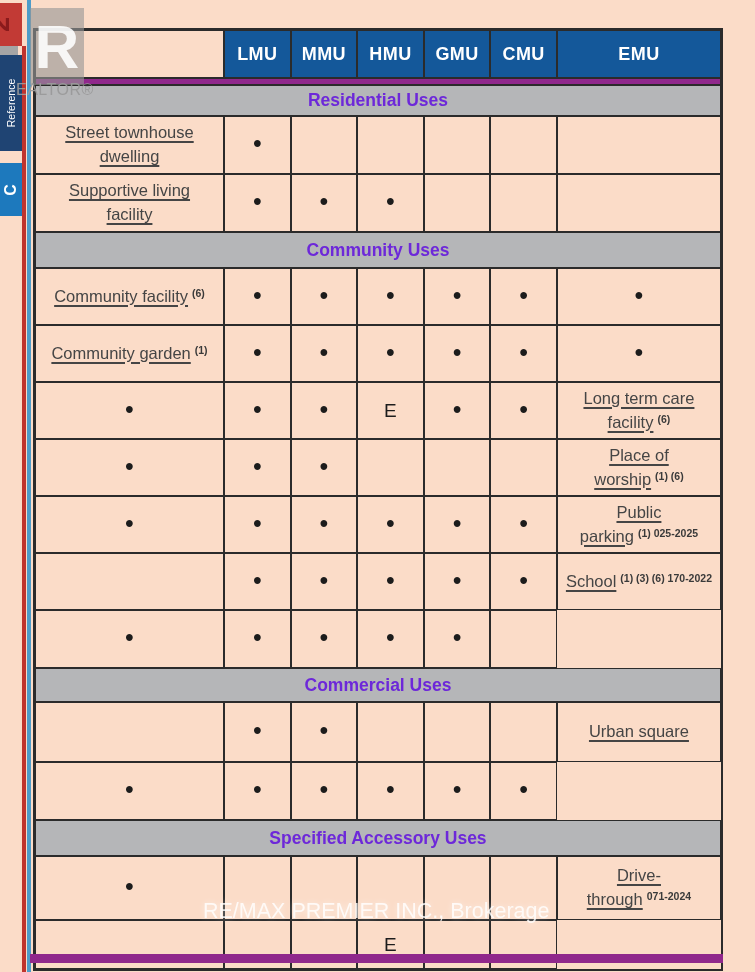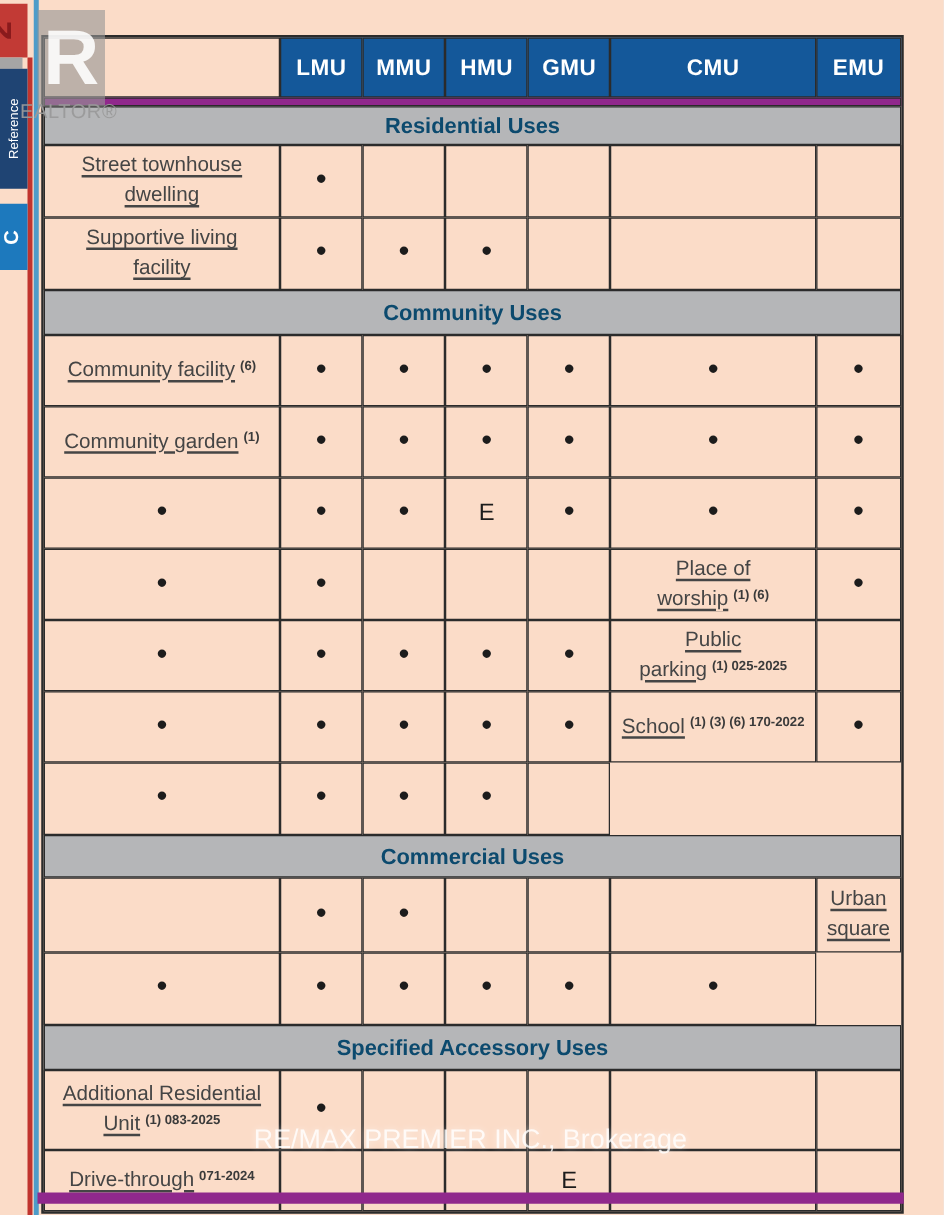--- a/index.html
+++ b/index.html
@@ -76,21 +76,21 @@
     font-weight: bold; font-size: 18px; letter-spacing: 0.4px;
   }
   .stripe-row {
     grid-column: 1 / -1; background: #90288c;
     border: 1px solid #2b2b2b;
   }
   .band {
     grid-column: 1 / -1; background: #b5b6b8;
     border: 1px solid #2b2b2b;
     display: flex; align-items: center; justify-content: center;
-    color: #0c4a6e; font-weight: bold; font-size: 17.5px;
+    color: #6d28d9; font-weight: bold; font-size: 17.5px;
   }
   .label-cell { padding: 3px 8px; }
   .lbl-wrap { width: 100%; text-align: center; line-height: 1.45; }
   .use-label {
     color: #454545; font-size: 16.5px;
     text-decoration: underline;
     text-decoration-thickness: 1.5px;
     text-underline-offset: 3px;
   }
   .fn {
@@ -201,20 +201,23 @@
     <div class="cell val dot">•</div>
     <div class="cell val dot">•</div>
 
     <div class="cell val dot">•</div>
     <div class="cell val dot">•</div>
     <div class="cell val dot">•</div>
     <div class="cell val">E</div>
     <div class="cell val dot">•</div>
     <div class="cell val dot">•</div>
 
+    <div class="cell label-cell">
+      <div class="lbl-wrap"><span class="use-label">Long term care facility</span><span class="fn">(6)</span></div>
+    </div>
     <div class="cell val dot">•</div>
     <div class="cell val dot">•</div>
     <div class="cell val dot">•</div>
     <div class="cell val"></div>
     <div class="cell val"></div>
     <div class="cell val"></div>
 
     <div class="cell label-cell">
       <div class="lbl-wrap"><span class="use-label">Place of worship</span><span class="fn">(1) (6)</span></div>
     </div>
@@ -259,23 +262,20 @@
     </div>
     <div class="cell val dot">•</div>
     <div class="cell val dot">•</div>
     <div class="cell val dot">•</div>
     <div class="cell val dot">•</div>
     <div class="cell val dot">•</div>
     <div class="cell val dot">•</div>
 
     <div class="band">Specified Accessory Uses</div>
 
-    <div class="cell label-cell">
-      <div class="lbl-wrap"><span class="use-label">Additional Residential Unit</span><span class="fn">(1) 083-2025</span></div>
-    </div>
     <div class="cell val dot">•</div>
     <div class="cell val"></div>
     <div class="cell val"></div>
     <div class="cell val"></div>
     <div class="cell val"></div>
     <div class="cell val"></div>
 
     <div class="cell label-cell">
       <div class="lbl-wrap"><span class="use-label">Drive-through</span><span class="fn">071-2024</span></div>
     </div>

